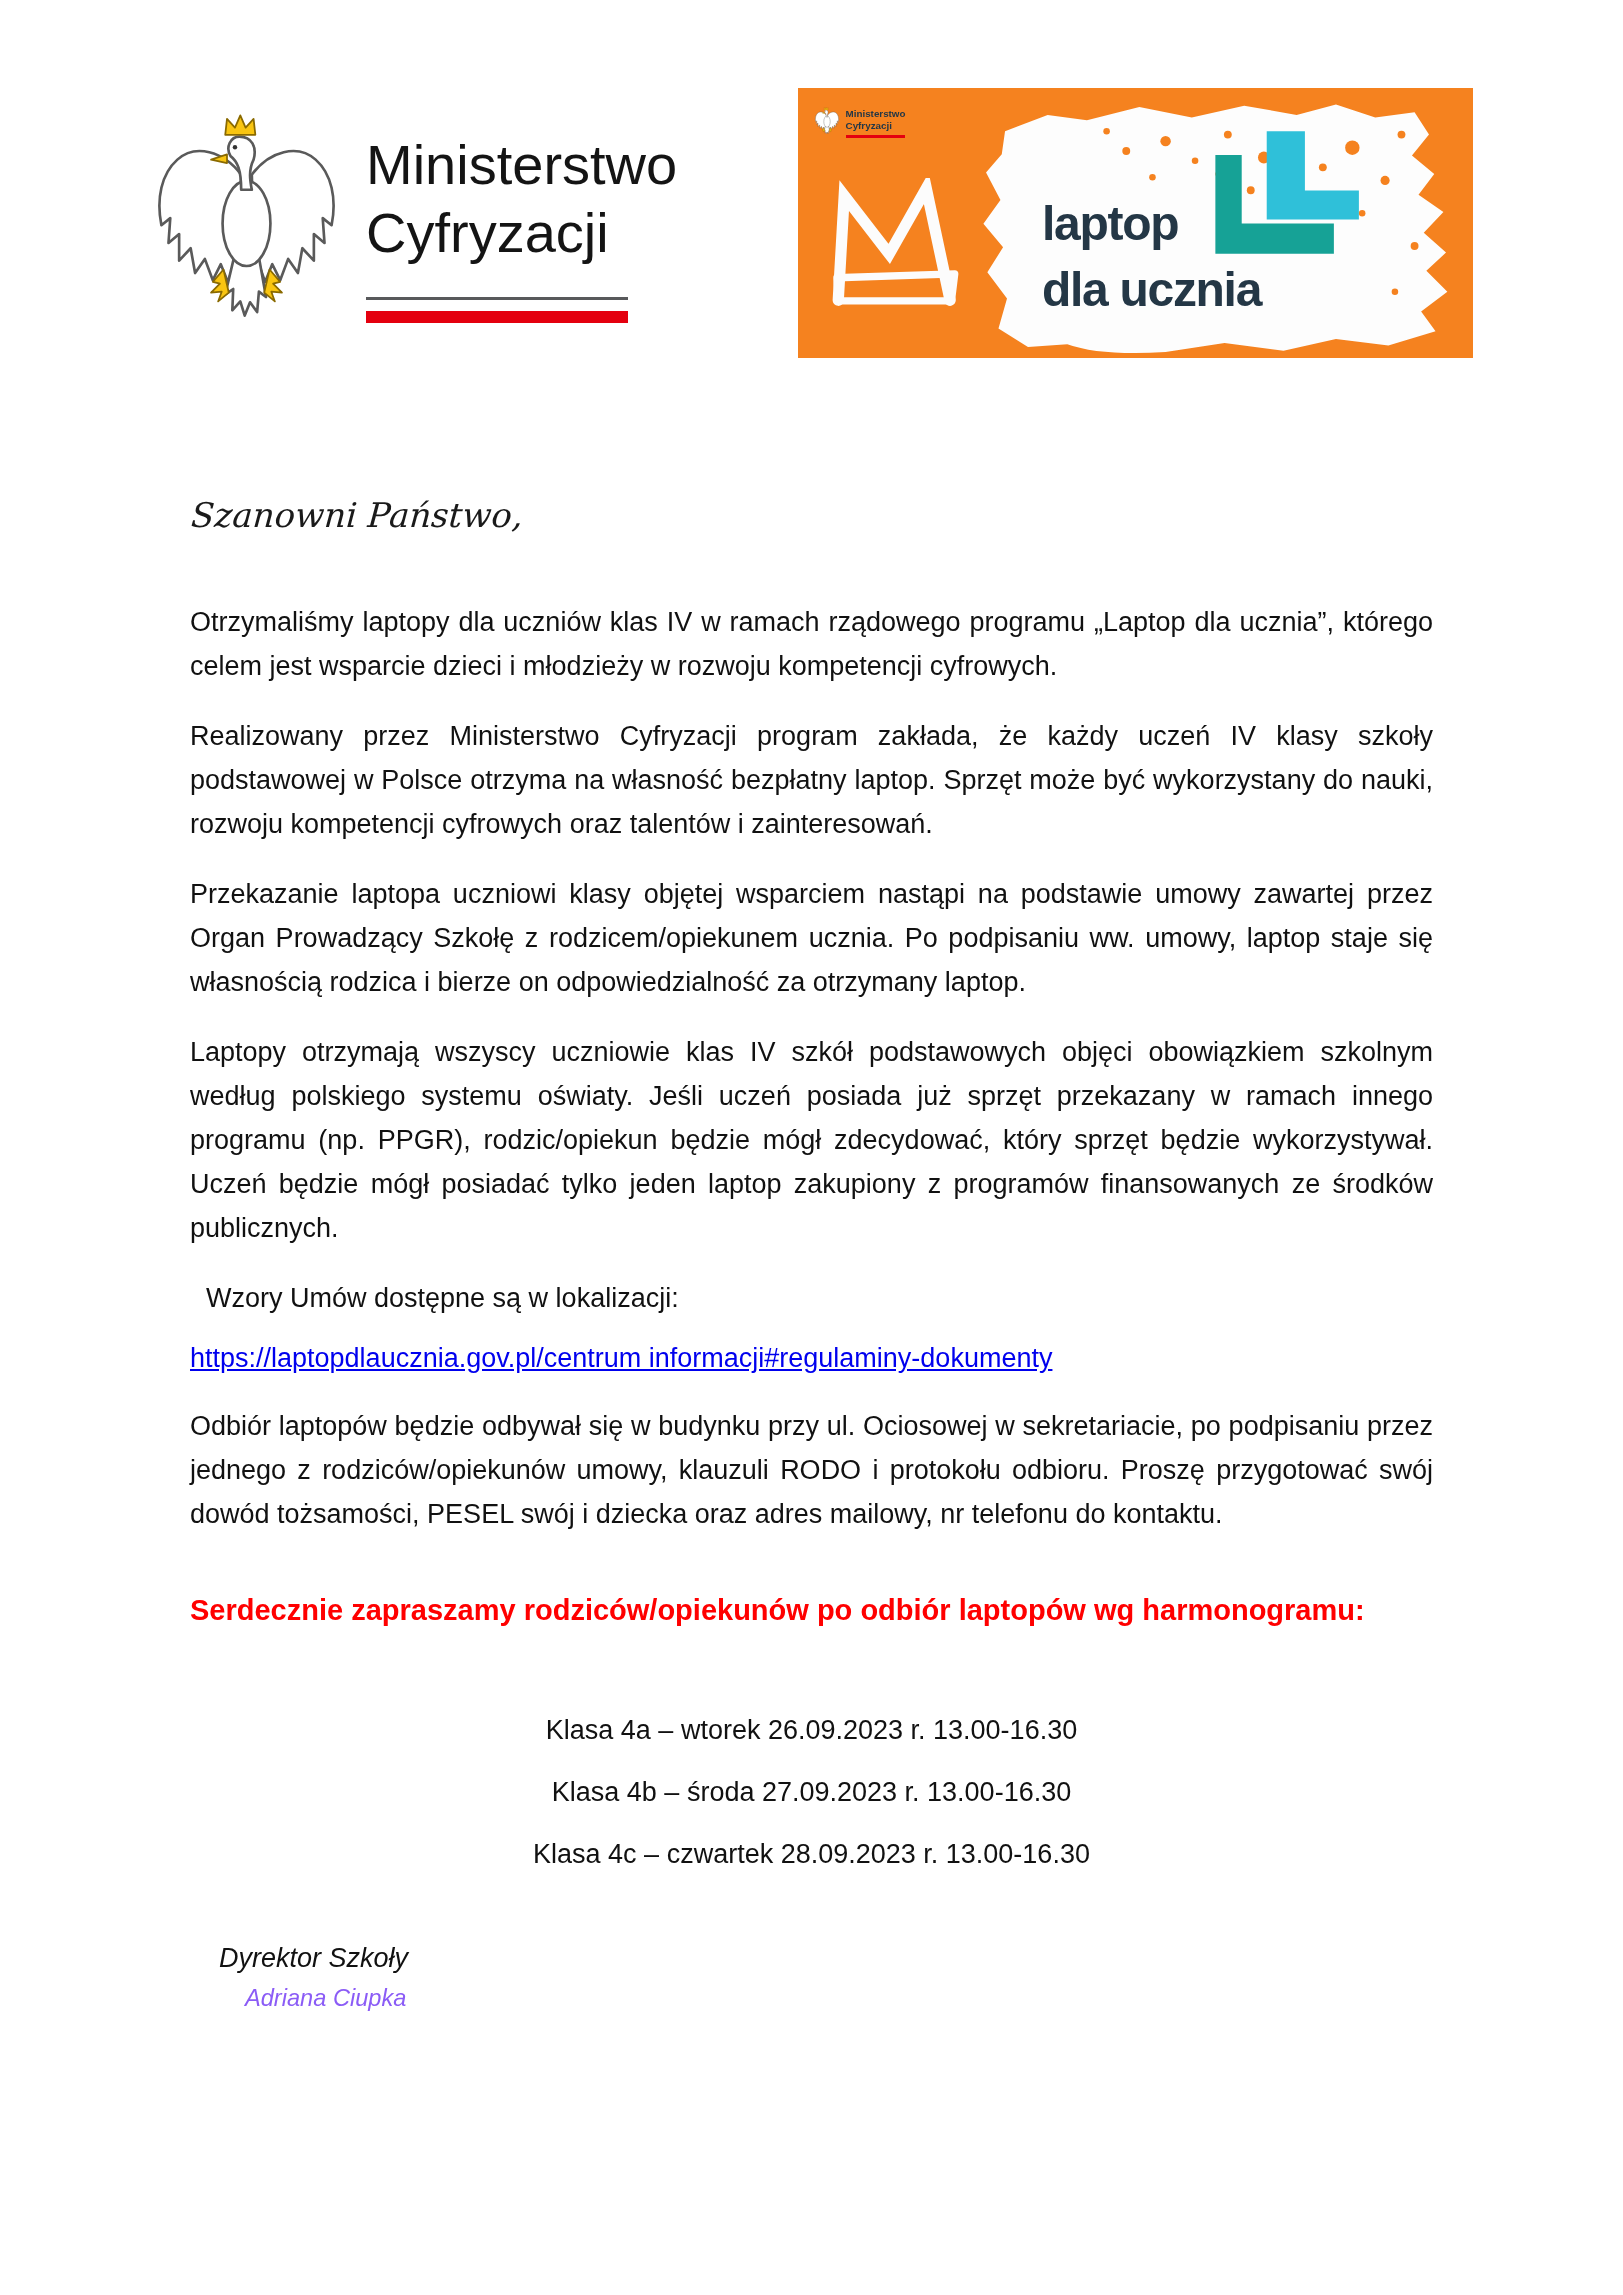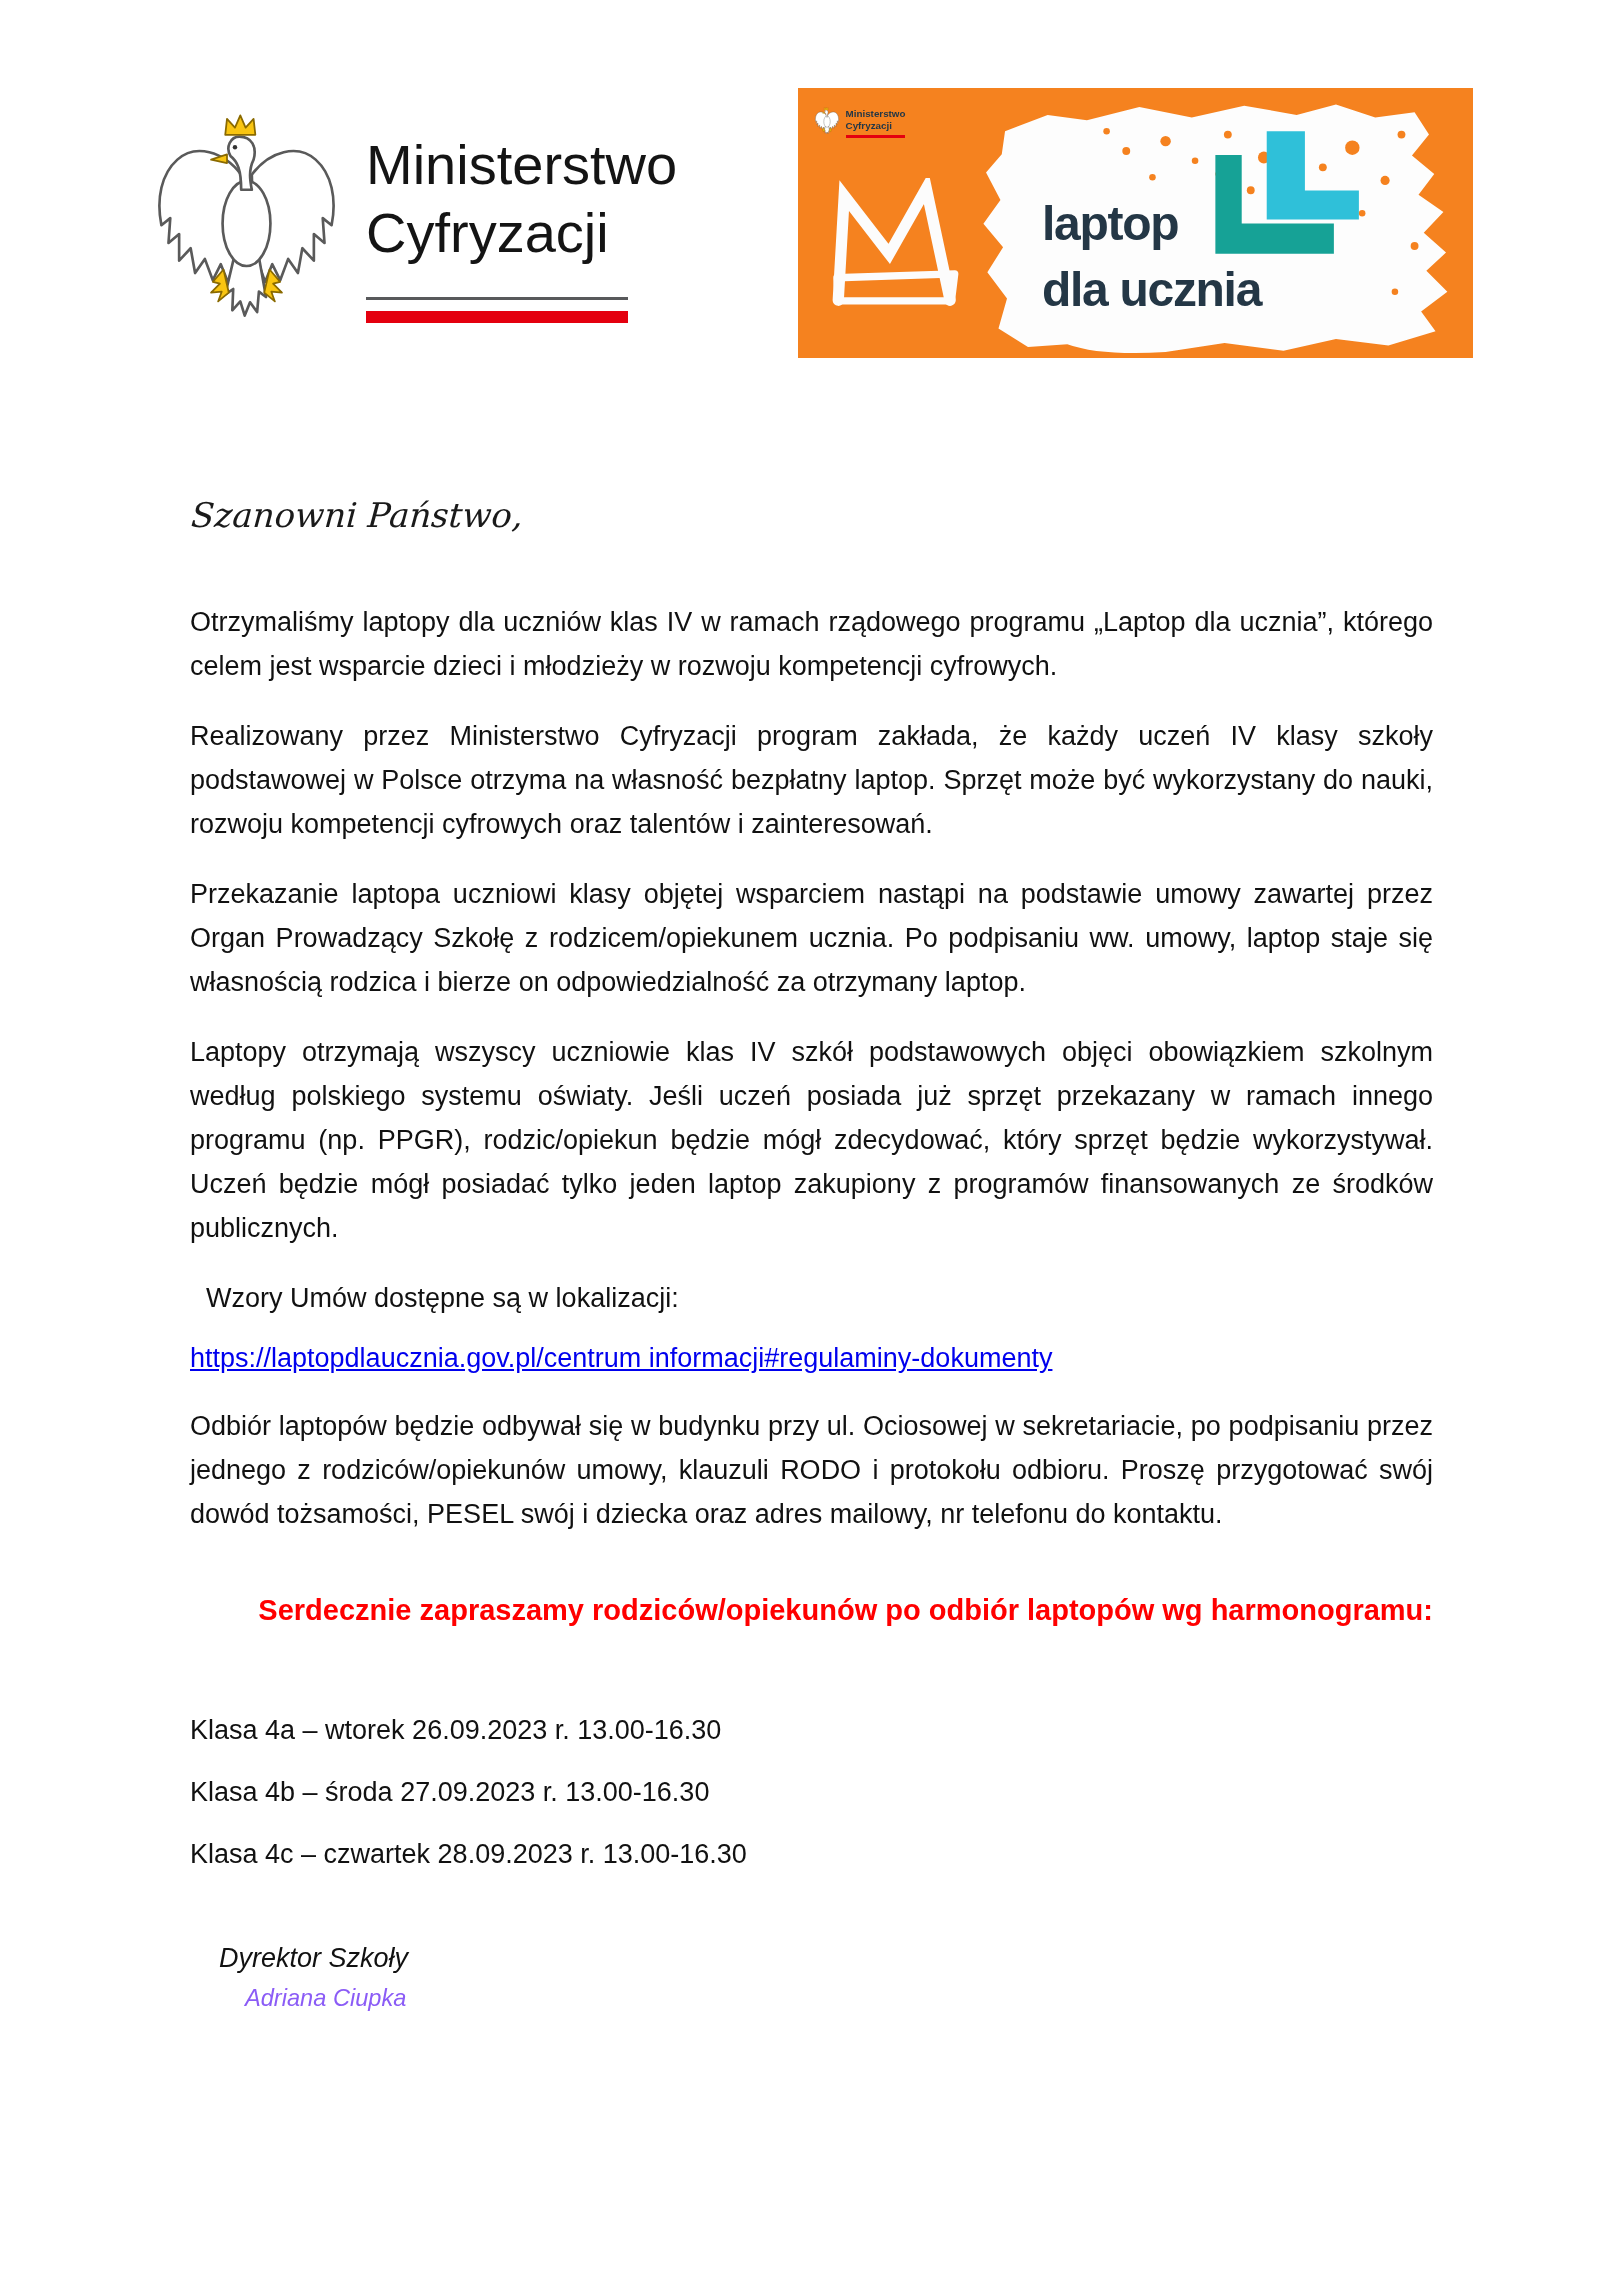--- a/index.html
+++ b/index.html
@@ -43,25 +43,25 @@
     font-family:"DejaVu Serif",serif;font-style:italic;
     font-size:34px;line-height:39px;color:#1a1a1a;
     transform:skewX(-4deg);transform-origin:left bottom;width:max-content;
   }
   p.body{margin:0 0 26px 0;font-size:27px;line-height:44px;text-align:justify;color:#111;}
   p.docs-intro{margin:16px;font-size:27px;line-height:44px;color:#111;}
   .link-line{margin:0;font-size:27px;line-height:44px;}
   .doc-link{color:#0000EE;text-decoration:underline;cursor:pointer;}
   p.pickup{margin-top:23.6px;}
   .invitation{
-    margin:52px 0 0 0;text-align:right;
+    margin:52px 0 0 0;text-align:left;
     font-size:29px;line-height:44px;font-weight:700;color:#FF0000;
   }
   .schedule{margin-top:76px;}
-  .schedule-line{margin:0 0 18.3px 0;font-size:27px;line-height:44px;color:#111;text-align:left;}
+  .schedule-line{margin:0 0 18.3px 0;font-size:27px;line-height:44px;color:#111;text-align:center;}
   .closing{margin-top:60px;}
   .closing-regards{margin:0;font-size:27px;line-height:44px;color:#111;}
   .closing-role{margin:0;font-size:27px;line-height:44px;color:#111;padding-left:29px;font-style:italic;}
   .closing-name{margin:0;font-size:23.6px;line-height:37px;color:#8b5cf6;font-style:italic;padding-left:55px;}
 </style>
 </head>
 <body>
 
 <svg style="position:absolute;width:0;height:0" aria-hidden="true">
   <symbol id="eagle-emblem" viewBox="0 0 220 250">

